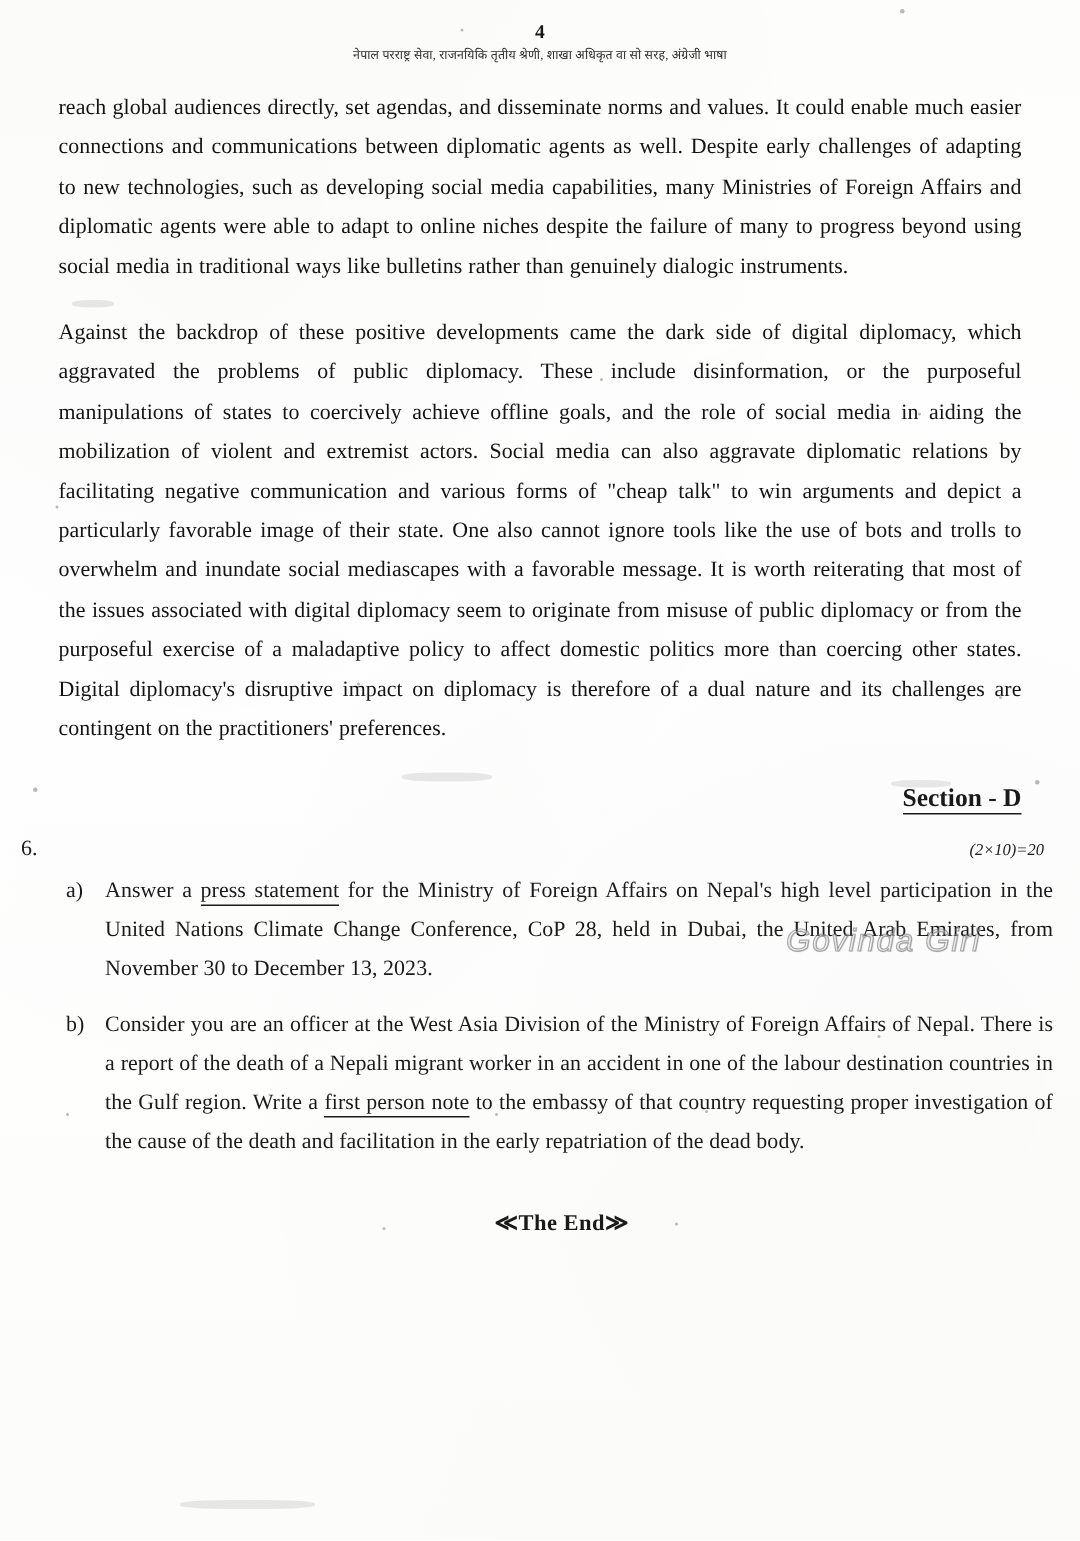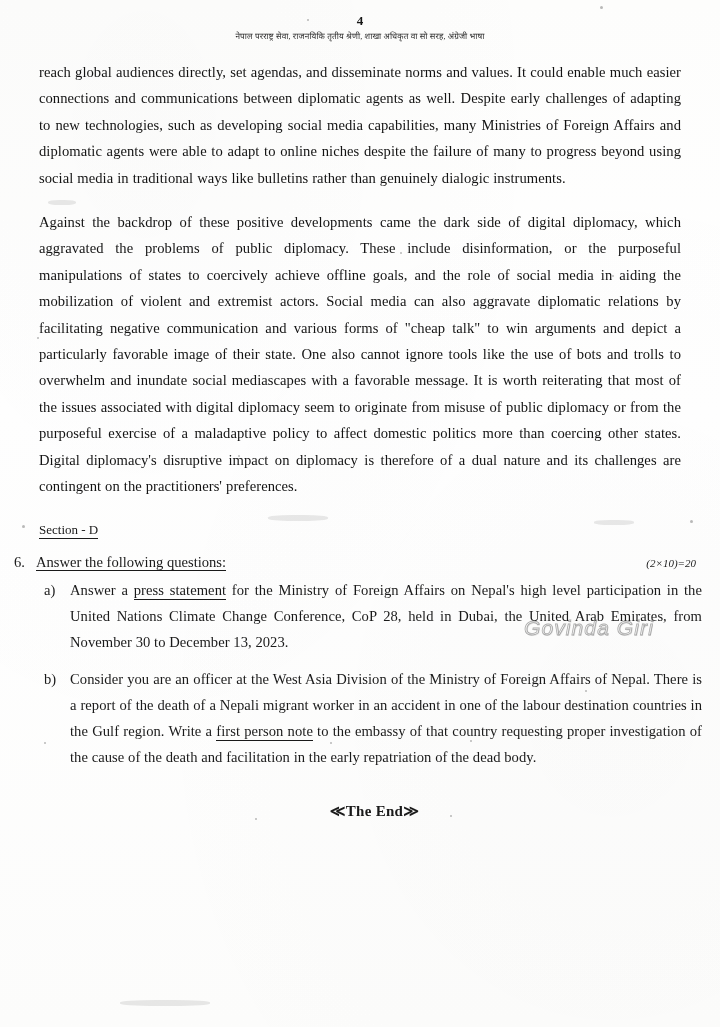--- a/index.html
+++ b/index.html
@@ -66,23 +66,23 @@
     color: #131313;
     letter-spacing: 0.05px;
     word-spacing: 0.3px;
   }
   p.para.second {
     margin-top: 12px;
   }
 
   
   .section-heading {
-    text-align: left;
-    font-size: 13px;
-    font-weight: normal;
+    text-align: right;
+    font-size: 17px;
+    font-weight: bold;
     margin: 22px 0 16px 0;
   }
   .section-heading span {
     border-bottom: 1.4px solid #1a1a1a;
     padding-bottom: 1px;
   }
 
   
   .question-row {
     display: flex;
@@ -194,21 +194,20 @@
 
     <p class="para second">Against the backdrop of these positive developments came the dark side of digital diplomacy, which aggravated the problems of public diplomacy. These include disinformation, or the purposeful manipulations of states to coercively achieve offline goals, and the role of social media in aiding the mobilization of violent and extremist actors. Social media can also aggravate diplomatic relations by facilitating negative communication and various forms of "cheap talk" to win arguments and depict a particularly favorable image of their state. One also cannot ignore tools like the use of bots and trolls to overwhelm and inundate social mediascapes with a favorable message. It is worth reiterating that most of the issues associated with digital diplomacy seem to originate from misuse of public diplomacy or from the purposeful exercise of a maladaptive policy to affect domestic politics more than coercing other states. Digital diplomacy's disruptive impact on diplomacy is therefore of a dual nature and its challenges are contingent on the practitioners' preferences.</p>
 
     <div class="section-heading">
       <span>Section - D</span>
     </div>
   </div>
 
   <div class="question-row">
     <div class="q-number">6.</div>
-    <div class="q-stem"><u>Answer the following questions:</u></div>
     <div class="q-marks">(2×10)=20</div>
   </div>
 
   <div class="subitem">
     <div class="sub-label">a)</div>
     <div class="sub-text"><span>Answer a </span><span class="ul">press statement</span><span> for the Ministry of Foreign Affairs on Nepal's high level participation in the United Nations Climate Change Conference, CoP 28, held in Dubai, the United Arab Emirates, from November 30 to December 13, 2023.</span></div>
   </div>
 
   <div class="subitem b-item">
     <div class="sub-label">b)</div>

